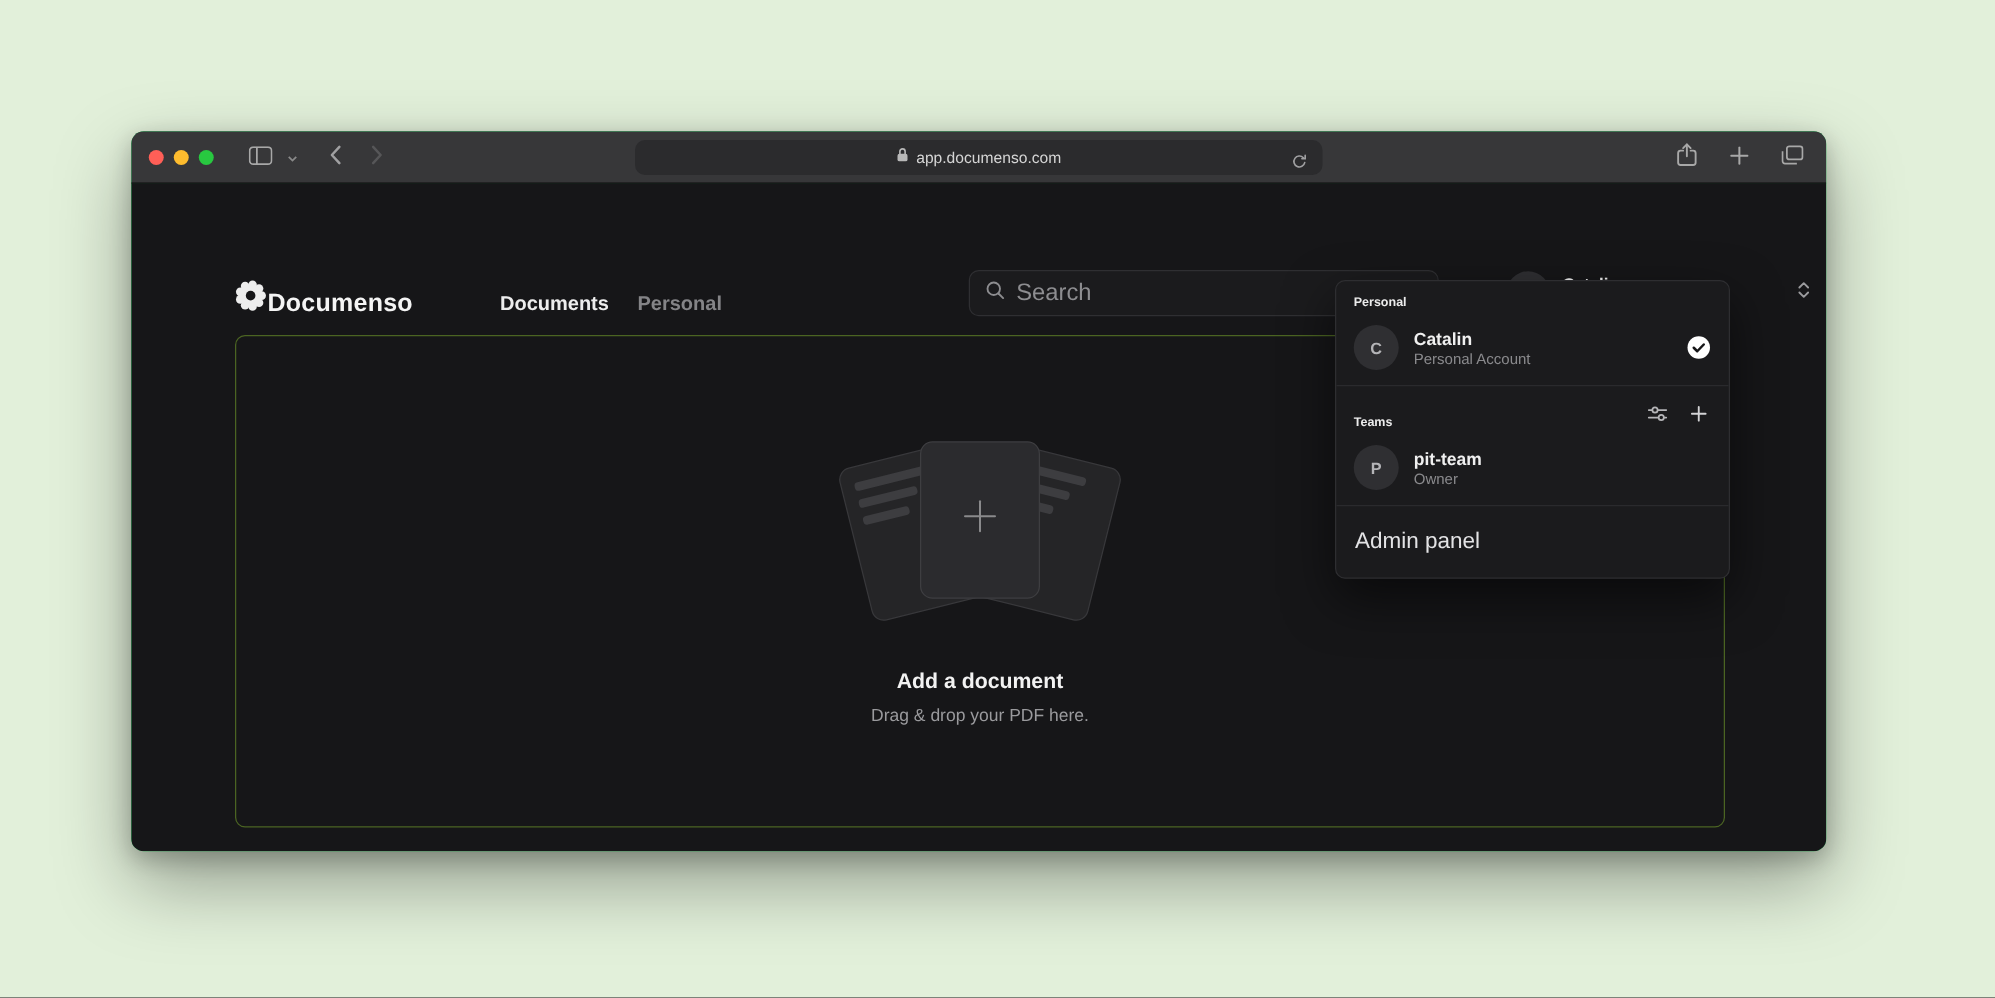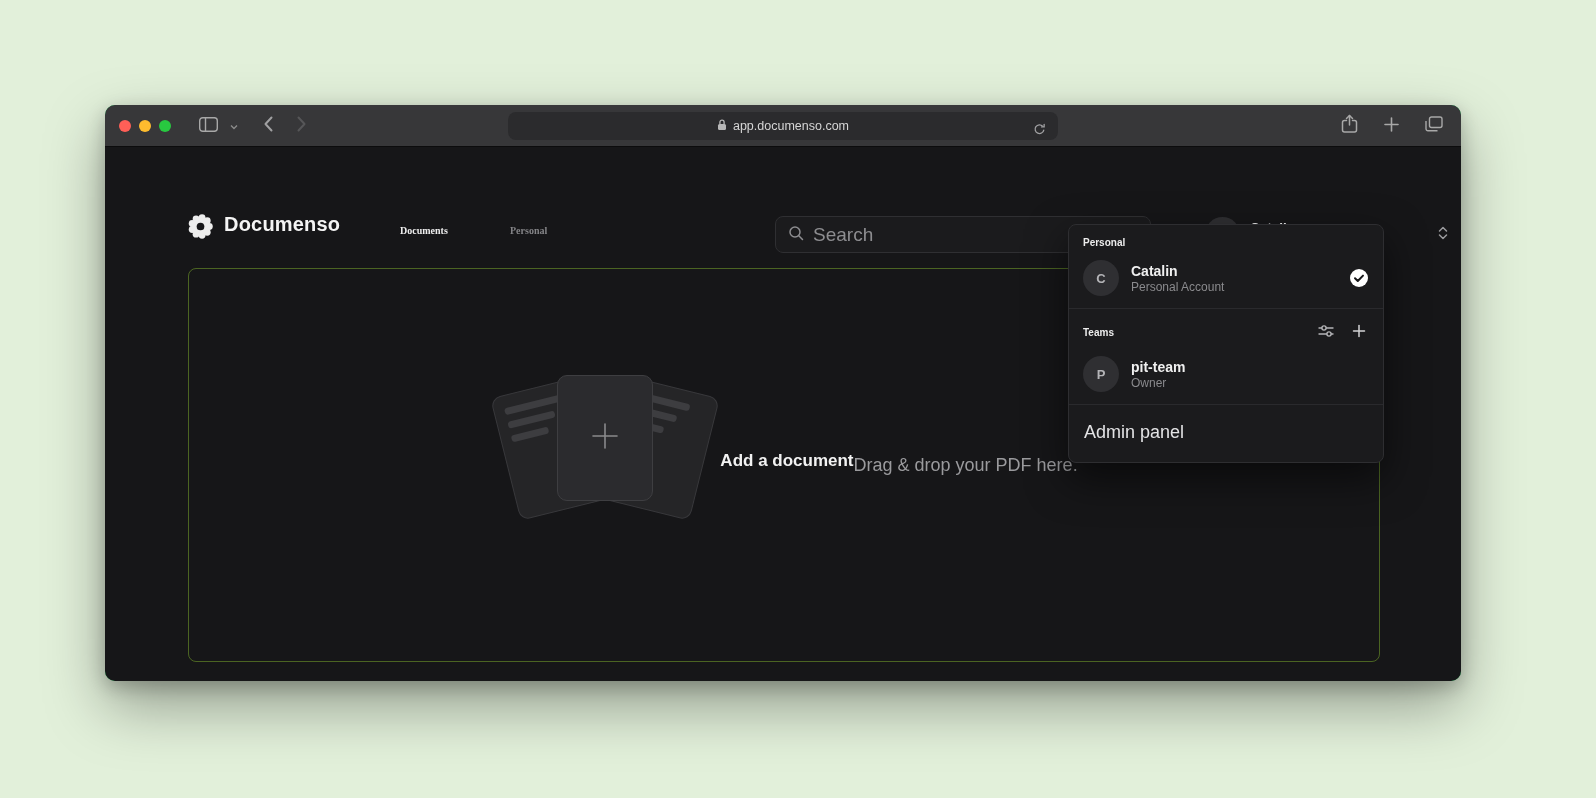--- a/index.html
+++ b/index.html
@@ -33,24 +33,24 @@
     width:550px; height:28px; background:#2b2b2d; border-radius:8px;
     display:flex; align-items:center; justify-content:center;
   }
   .url-text { color:#d5d5d5; font-size:12.5px; margin-left:6px; }
   .url-reload { position:absolute; right:8px; top:7px; }
   .tb-group-right { margin-left:auto; display:flex; align-items:center; gap:18px; }
 
   
   .content { position:absolute; top:42px; left:0; right:0; bottom:0; background:#161618; }
 
-  .brand { position:absolute; left:82px; top:66px; height:42px; display:flex; align-items:flex-start; gap:10px; }
+  .brand { position:absolute; left:82px; top:66px; height:42px; display:flex; align-items:flex-end; }
   .brand-name { color:#f4f4f4; font-size:20px; font-weight:700; letter-spacing:.2px; }
 
-  .nav-item { position:absolute; top:78px; font-size:10px; font-weight:600; cursor:pointer;font-family:Liberation Serif, serif; }
+  .nav-item { position:absolute; top:88px; font-size:16px; font-weight:600; cursor:pointer; }
   .nav-item.active { left:295px; color:#ededed; }
   .nav-item.inactive { left:405px; color:#848487; }
 
   .search-box {
     position:absolute; left:670px; top:69px; width:376px; height:37px;
     background:#1b1b1d; border:1px solid #2f2f32; border-radius:8px;
     display:flex; align-items:center; padding:0 8px 0 12px;
   }
   .search-input {
     flex:1; background:transparent; border:none; outline:none;
@@ -67,49 +67,49 @@
   .account-btn { position:absolute; left:1100px; top:70px; display:flex; align-items:center; gap:10px; cursor:pointer; }
   .account-btn .avatar { width:35px; height:35px; font-size:13px; }
   .acct-name { color:#f0f0f0; font-size:13.5px; font-weight:700; line-height:17px; }
   .acct-sub { color:#8a8a8d; font-size:11px; line-height:14px; }
   .acct-caret { margin-left:92px; }
 
   
   .dropzone {
     position:absolute; left:83px; top:121px; width:1192px; height:394px;
     border:1px solid rgba(163,230,53,.38); border-radius:8px;
-    display:flex; flex-direction:row; align-items:center; justify-content:center;
+    display:flex; flex-direction:column; align-items:center; justify-content:center;
   }
   .cards { position:relative; width:230px; height:150px; margin-bottom:34px; }
   .doc-card {
     position:absolute; width:96px; height:126px; border-radius:10px;
     background:#252527; border:1px solid #38383b; padding:12px 10px;
   }
   .doc-card.left  { left:14px; top:12px; transform:rotate(-14deg); }
   .doc-card.right { right:14px; top:12px; transform:rotate(14deg); }
   .doc-card.center {
     left:50%; top:2px; transform:translateX(-50%); z-index:2;
     background:#2b2b2e; border-color:#3e3e41;
     display:flex; align-items:center; justify-content:center;
   }
   .doc-line { height:7px; border-radius:3px; background:#3d3d40; margin-bottom:7px; }
   .doc-line.l1 { width:58px; } .doc-line.l2 { width:48px; } .doc-line.l3 { width:38px; }
   .dz-title { color:#f2f2f2; font-size:17px; font-weight:700; margin-bottom:9px; }
-  .dz-sub { color:#9a9a9d; font-size:18px; }
+  .dz-sub { color:#9a9a9d; font-size:14px; }
 
   
   .menu {
     position:absolute; left:963px; top:77px; width:316px; z-index:10;
     background:#1b1b1d; border:1px solid #2e2e31; border-radius:8px;
     box-shadow:0 16px 40px rgba(0,0,0,.55);
     overflow:hidden;
   }
   .menu-section { padding:12px 14px 12px; }
   .menu-heading { color:#ececec; font-size:10px; font-weight:700; }
-  .menu-heading-row { display:flex; align-items:center; }
+  .menu-heading-row { display:flex; align-items:flex-end; }
   .menu-heading-row .spacer { flex:1; }
   .menu-icon-btn { background:none; border:none; display:flex; align-items:center; justify-content:center; padding:3px; margin-left:12px; cursor:pointer; }
   .account-row { display:flex; align-items:center; gap:12px; margin-top:12px; }
   .account-row .avatar { width:36px; height:36px; font-size:13px; }
   .row-name { color:#f0f0f0; font-size:14px; font-weight:700; line-height:18px; }
   .row-sub { color:#8a8a8d; font-size:12px; line-height:15px; }
   .row-check { margin-left:auto; display:flex; }
   .menu-divider { height:1px; background:#2a2a2d; }
   .menu-links { padding:8px 0 10px; }
   .menu-link {

